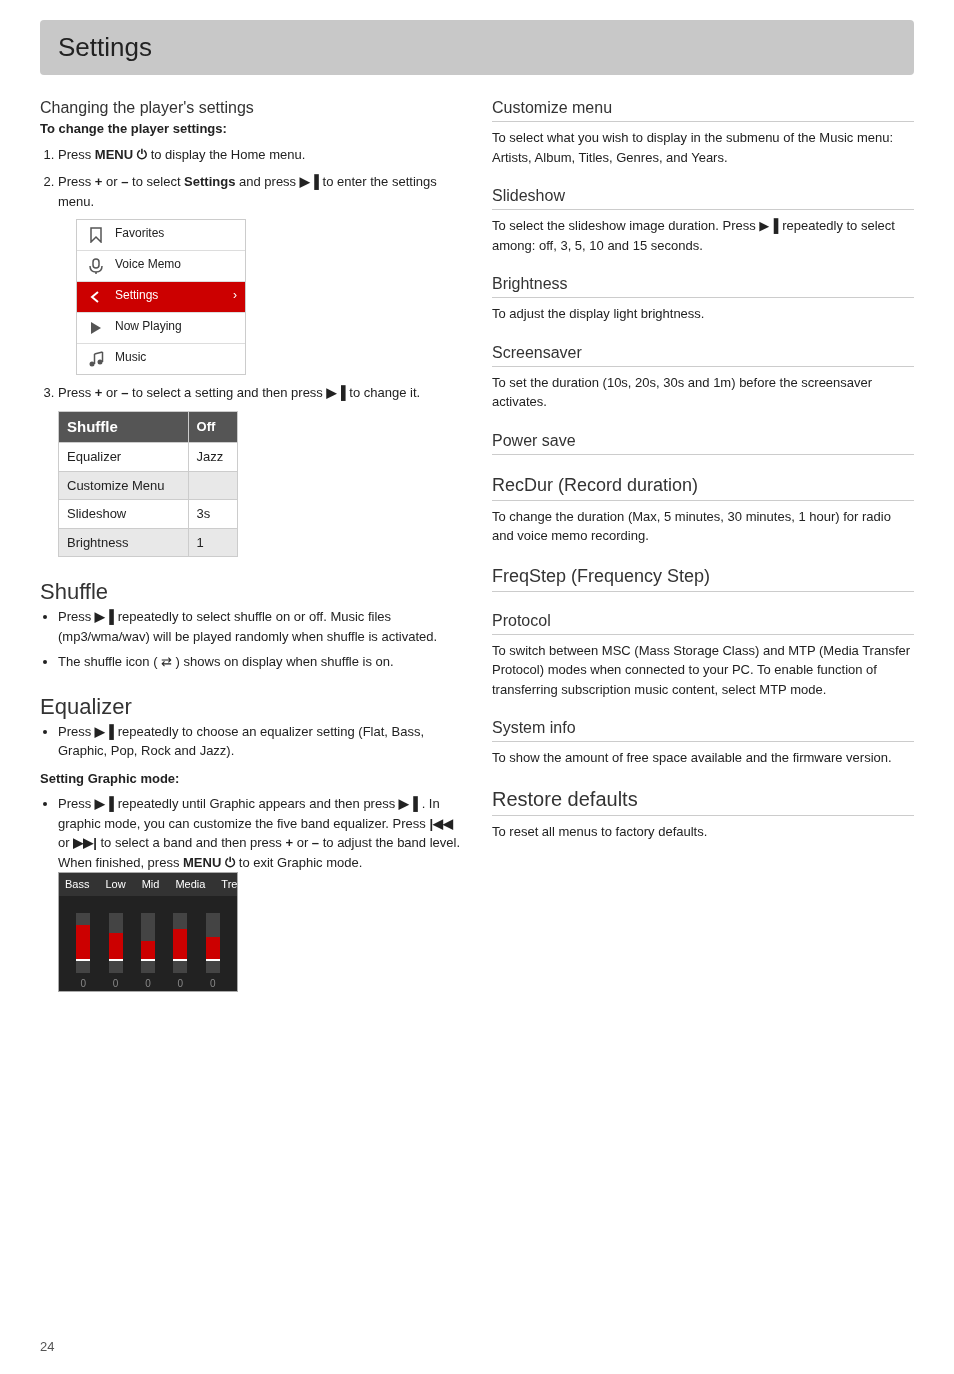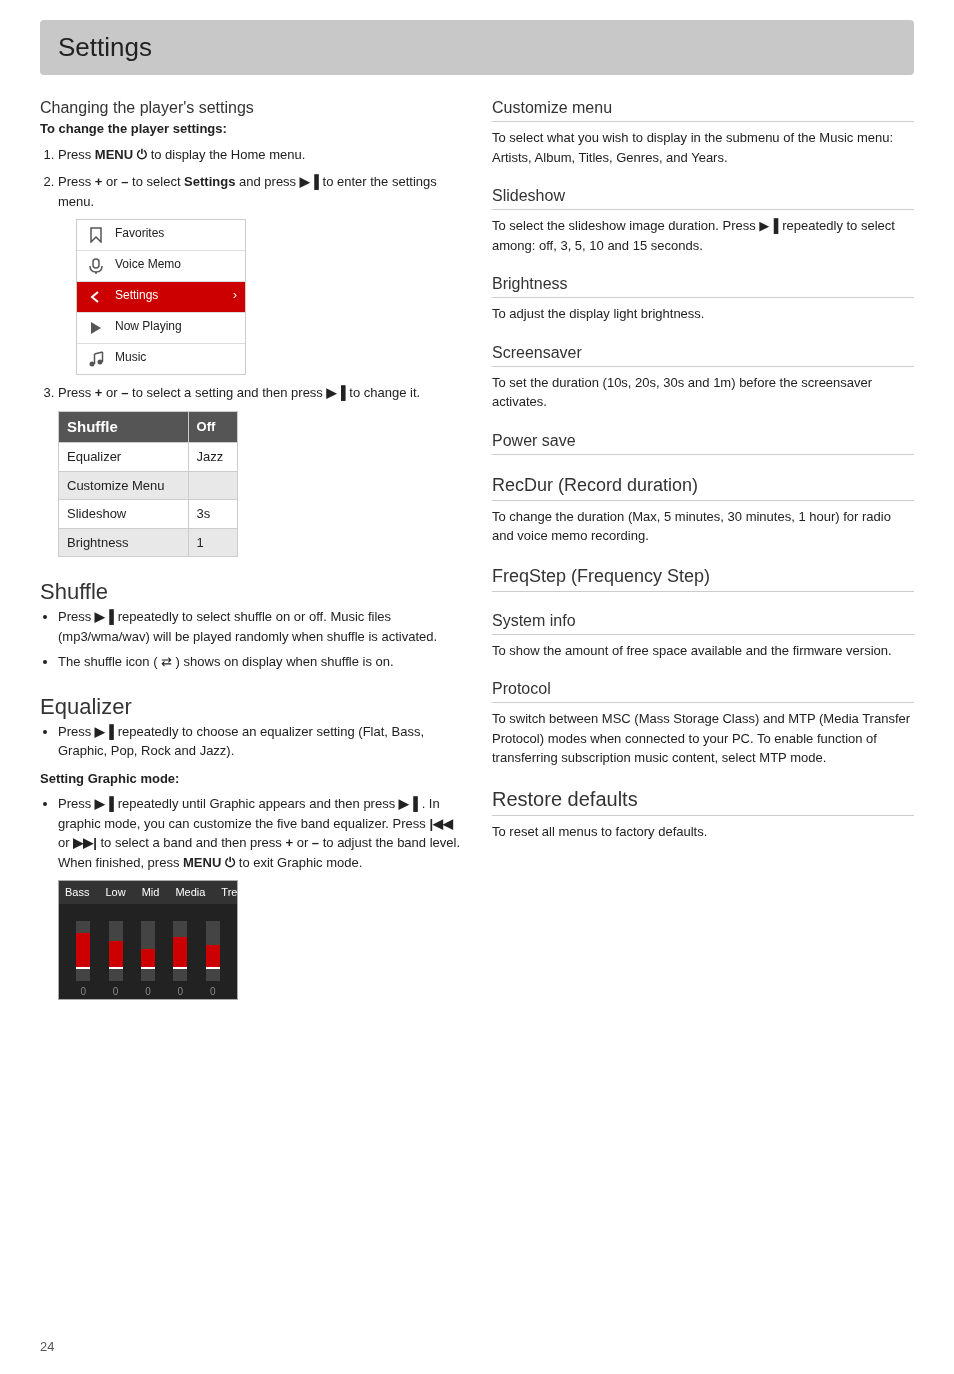--- a/index.html
+++ b/index.html
@@ -119,21 +119,21 @@
     .settings-table tr:first-child td:first-child {
       font-size: 15px;
     }
     .settings-table tr.alt td {
       background: #e8e8e8;
     }
     .equalizer-img {
       border: 1px solid #aaa;
       width: 180px;
       height: 120px;
-      margin: 8px 0 8px 0;
+      margin: 0 0 8px 0;
       display: flex;
       flex-direction: column;
       overflow: hidden;
     }
     .eq-header {
       display: flex;
       background: #333;
       color: #fff;
       font-size: 11px;
       padding: 3px 6px;
@@ -387,30 +387,30 @@
         <h2 class="section-title" style="font-size:18px;">RecDur (Record duration)</h2>
         <p>To change the duration (Max, 5 minutes, 30 minutes, 1 hour) for radio and voice memo recording.</p>
       </div>
 
       <div class="right-section">
         <h2 class="section-title" style="font-size:18px;">FreqStep (Frequency Step)</h2>
       </div>
 
 
       <div class="right-section">
+        <h2 class="section-title">Protocol</h2>
+        <p>To switch between MSC (Mass Storage Class) and MTP (Media Transfer Protocol) modes when connected to your PC. To enable function of transferring subscription music content, select MTP mode.</p>
+      </div>
+
+      <div class="right-section">
         <h2 class="section-title">System info</h2>
         <p>To show the amount of free space available and the firmware version.</p>
       </div>
 
       <div class="right-section">
-        <h2 class="section-title">Protocol</h2>
-        <p>To switch between MSC (Mass Storage Class) and MTP (Media Transfer Protocol) modes when connected to your PC. To enable function of transferring subscription music content, select MTP mode.</p>
-      </div>
-
-      <div class="right-section">
         <h2 class="section-title" style="font-size:20px;">Restore defaults</h2>
         <p>To reset all menus to factory defaults.</p>
       </div>
 
     </div>
 
   </div>
 
   <div class="page-number">24</div>
 

